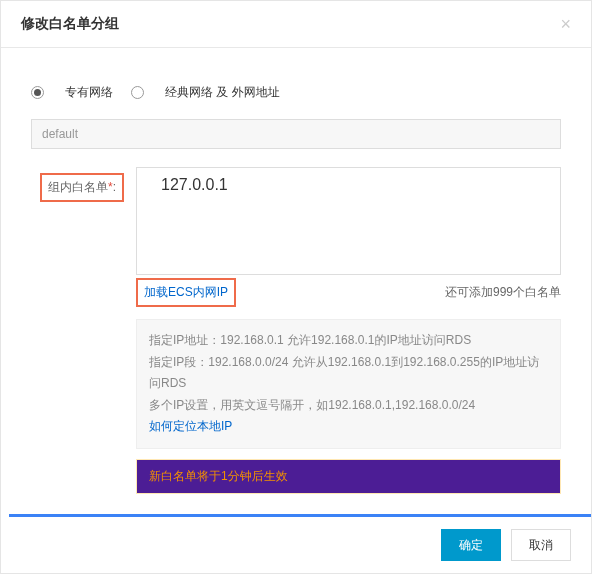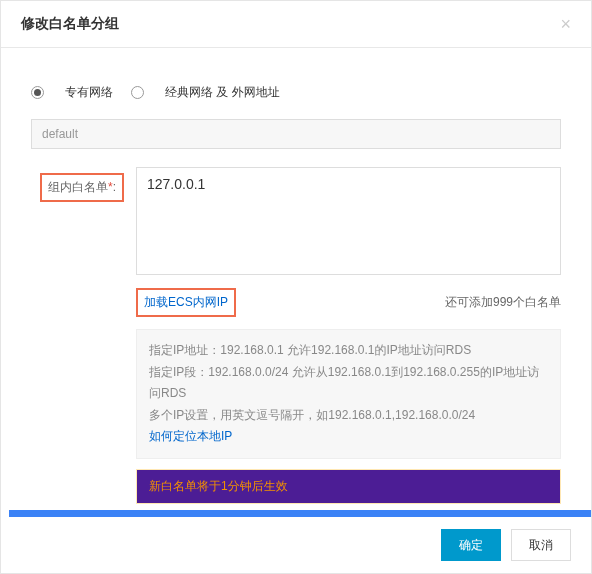--- a/index.html
+++ b/index.html
@@ -85,31 +85,30 @@
     border: 1px solid #ddd;
     padding: 0 10px;
     font-size: 12px;
     color: #999;
     background: #f7f7f7;
   }
   .textarea {
     width: 100%;
     height: 108px;
     border: 1px solid #ddd;
-    padding: 8px 10px;
-    font-size: 14px;
+    padding: 8px 24px;
+    font-size: 16px;
     color: #333;
     resize: none;
     font-family: inherit;
   }
   .link-row {
     display: flex;
     justify-content: space-between;
     align-items: center;
-    margin-top: 10px;
     font-size: 12px;
   }
   .link {
     color: #06c;
     cursor: pointer;
   }
   .link-hl {
     border: 2px solid #ef6b4a;
     padding: 4px 6px;
     display: inline-block;
@@ -129,21 +128,21 @@
     margin-top: 10px;
     background: #4c1d95;
     border: 1px solid #ffe7b3;
     padding: 8px 12px;
     font-size: 12px;
     color: #f29100;
   }
   .dialog-footer {
     position: absolute;
     bottom: 0; left: 8px; right: 0;
-    border-top: 7px solid #3b82f6;
+    border-top: 3px solid #3b82f6;
     padding: 12px 20px;
     display: flex;
     justify-content: flex-end;
     gap: 10px;
   }
   .btn {
     min-width: 60px;
     height: 32px;
     padding: 0 14px;
     font-size: 12px;

